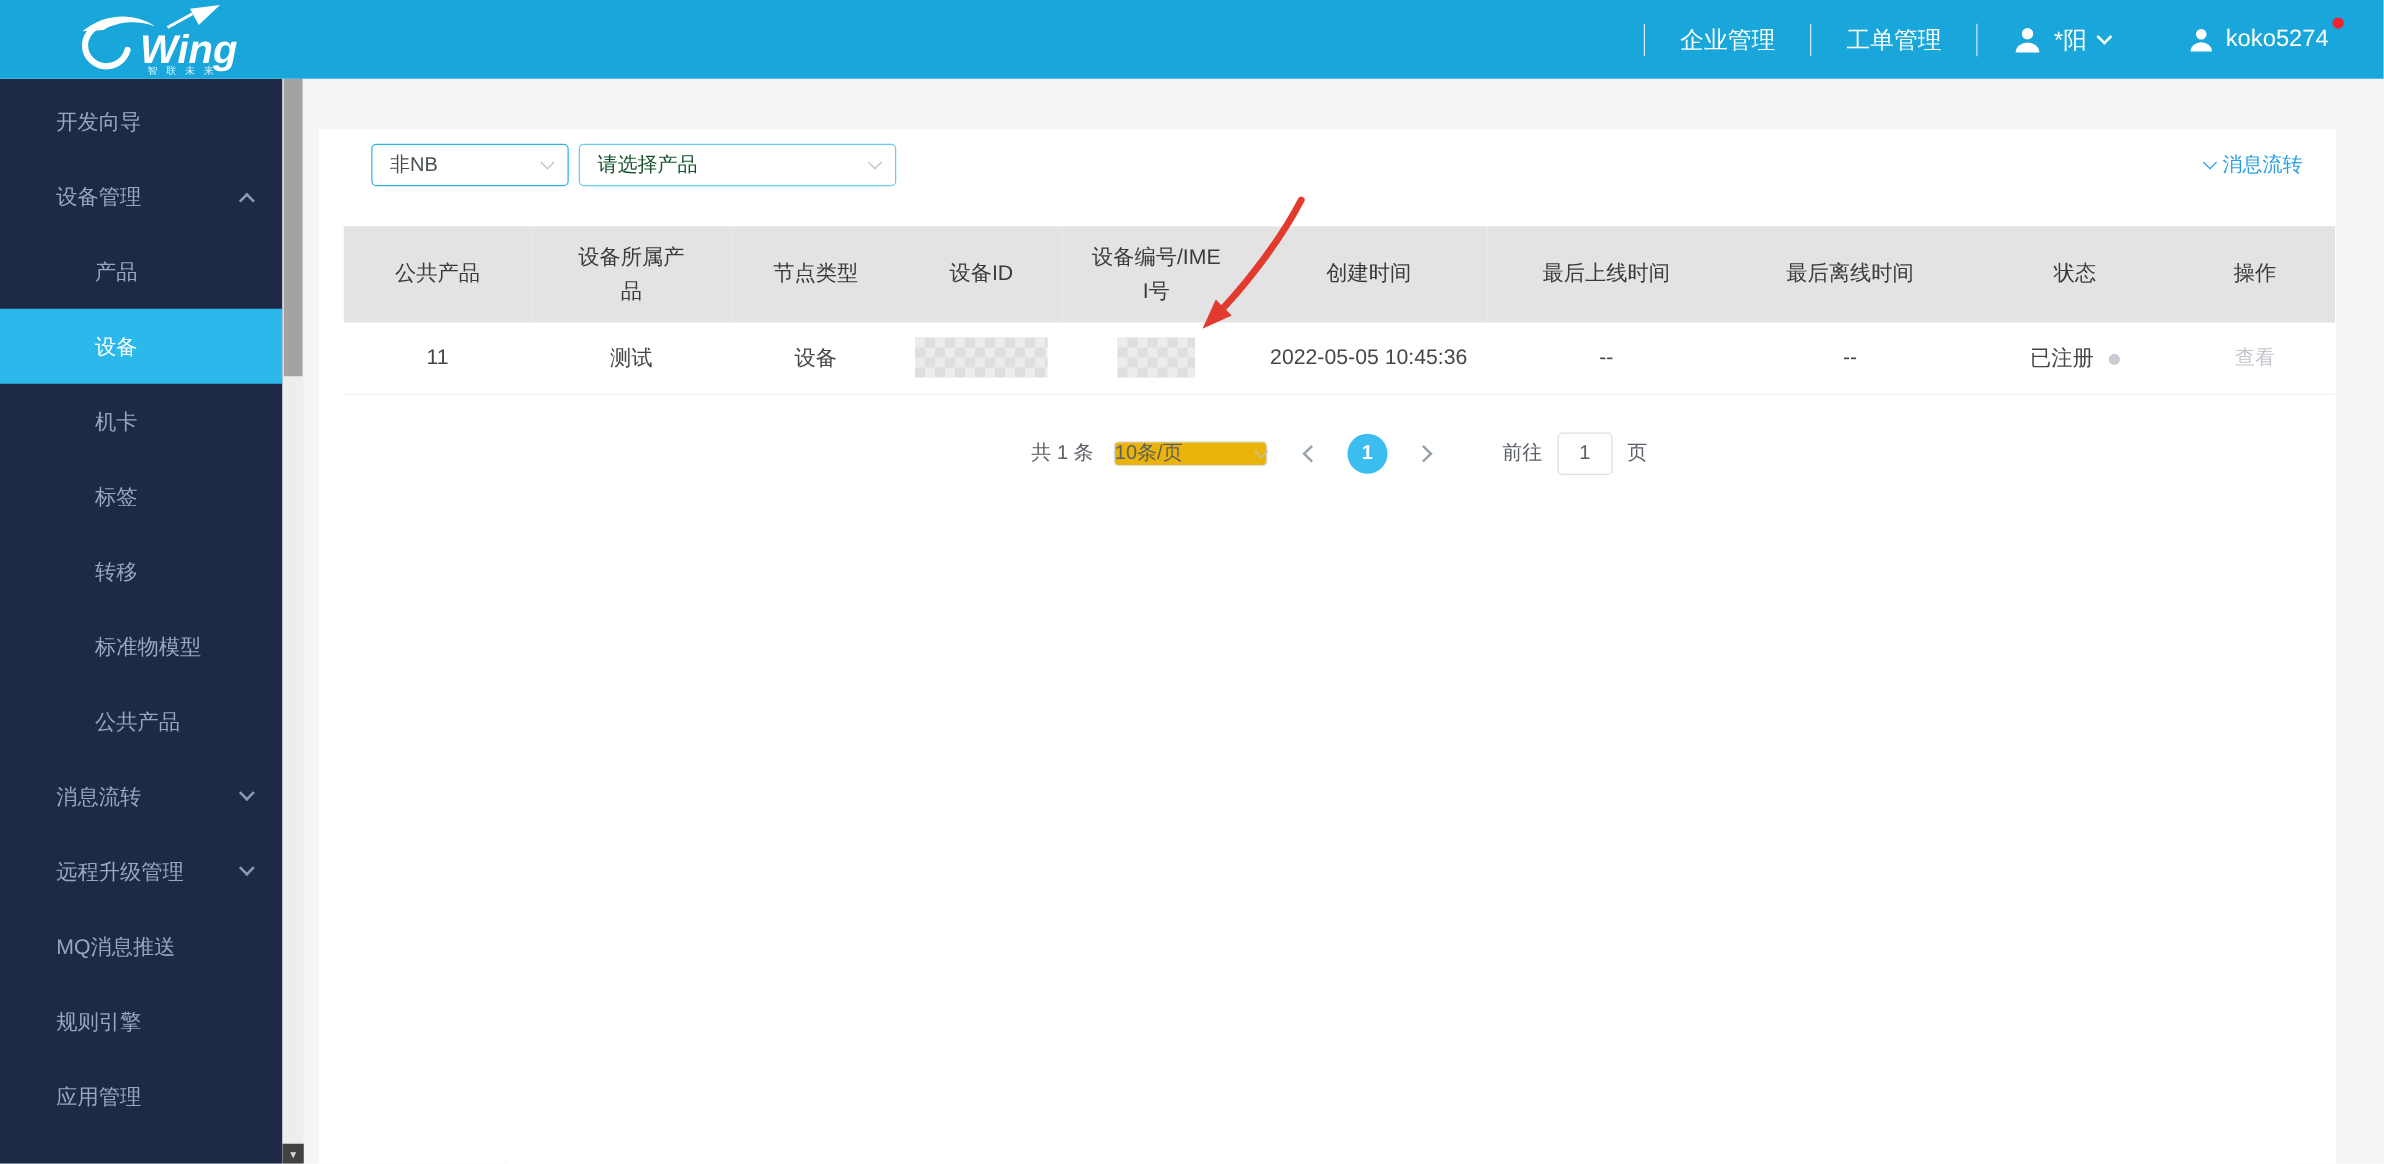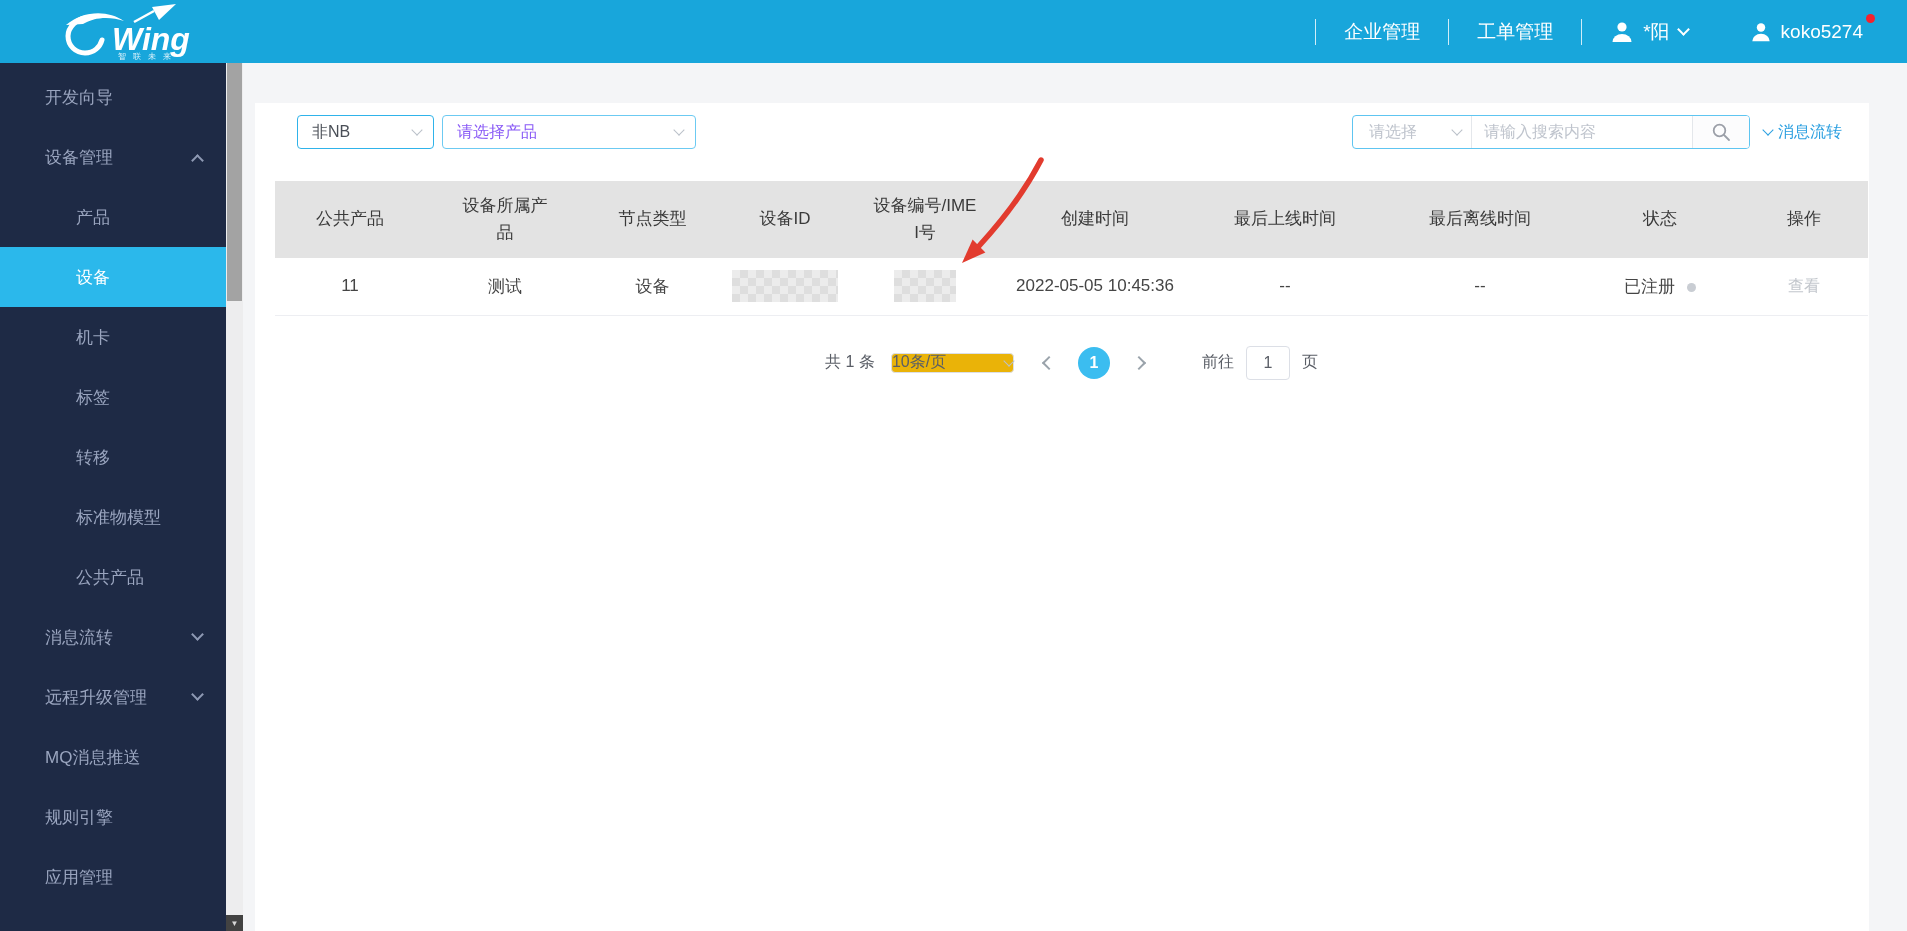--- a/index.html
+++ b/index.html
@@ -40,22 +40,22 @@
   
   .content { position:absolute; top:63px; left:243px; width:1664px; height:868px; background:#f4f5f7; }
   .card { position:absolute; top:40px; left:12px; width:1614px; height:828px; background:#fff; }
 
   
   .filters { display:flex; align-items:center; margin:12px 0 0 42px; width:1545px; }
   .select { height:34px; border:1px solid #dcdfe6; border-radius:4px; display:flex; align-items:center;
     padding:0 12px 0 14px; font-size:16px; background:#fff; cursor:pointer; }
   .sel-chev { margin-left:auto; width:8px; height:8px; border-right:1.7px solid #bac1c9;
     border-bottom:1.7px solid #bac1c9; transform:rotate(45deg); margin-top:-4px; }
-  .sel-type { width:137px; border-color:#2fb3ea; color:#4a4f57; }
-  .sel-product { width:254px; border-color:#6ccaf2; margin-left:8px; color:#8b5cf6; }
+  .sel-type { width:158px; border-color:#2fb3ea; color:#4a4f57; }
+  .sel-product { width:254px; border-color:#6ccaf2; margin-left:8px; color:#14532d; }
 
   .search-wrap { margin-left:auto; display:flex; align-items:center; }
   .search-group { width:398px; height:34px; border:1px solid #5ec5f1; border-radius:4px;
     display:flex; align-items:center; background:#fff; overflow:hidden; }
   .sg-select { width:118px; height:100%; display:flex; align-items:center; padding:0 10px 0 16px;
     color:#bfc4cd; font-size:16px; cursor:pointer; }
   .sg-sep { width:1px; height:33px; background:#e4e7eb; }
   .sg-input { flex:1; height:100%; border:none; outline:none; padding:0 12px; font-size:16px; color:#333; min-width:0; }
   .sg-input::placeholder { color:#bfc4cd; }
   .sg-btn { width:56px; height:100%; background:#fcfcfd; display:flex; align-items:center; justify-content:center; cursor:pointer; border:none; }
@@ -199,35 +199,20 @@
         <div class="select sel-type">
           <span>非NB</span>
           <span class="sel-chev"></span>
         </div>
         <div class="select sel-product">
           <span>请选择产品</span>
           <span class="sel-chev"></span>
         </div>
 
         <div class="search-wrap">
-          <div class="search-group">
-            <div class="sg-select">
-              <span>请选择</span>
-              <span class="sel-chev"></span>
-            </div>
-            <span class="sg-sep"></span>
-            <input class="sg-input" placeholder="请输入搜索内容" style="">
-            <span class="sg-sep"></span>
-            <button class="sg-btn">
-              <svg width="20" height="20" viewBox="0 0 20 20">
-                <circle cx="8.5" cy="8.5" r="5.8" fill="none" stroke="#9b9fa8" stroke-width="1.8"></circle>
-                <line x1="13" y1="13" x2="18" y2="18" stroke="#9b9fa8" stroke-width="1.8" stroke-linecap="round"></line>
-              </svg>
-            </button>
-          </div>
           <div class="adv-link">
             <span class="adv-chev"></span>
             <span>消息流转</span>
           </div>
         </div>
       </div>
 
       <table class="dev-table">
         <colgroup>
           <col style="width:150px">

